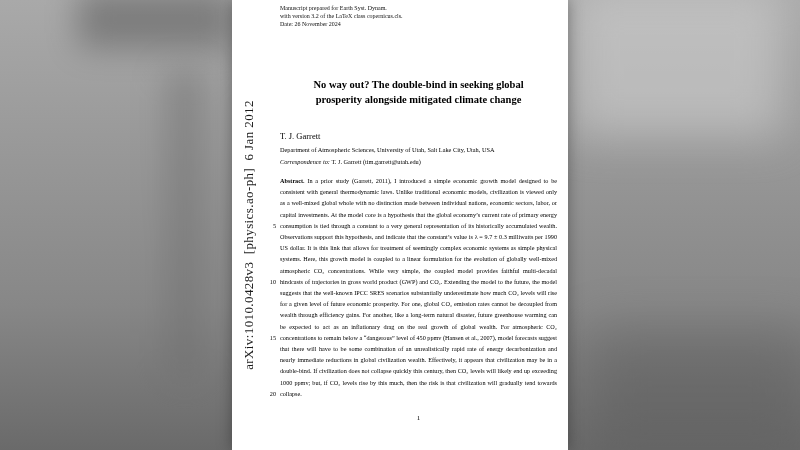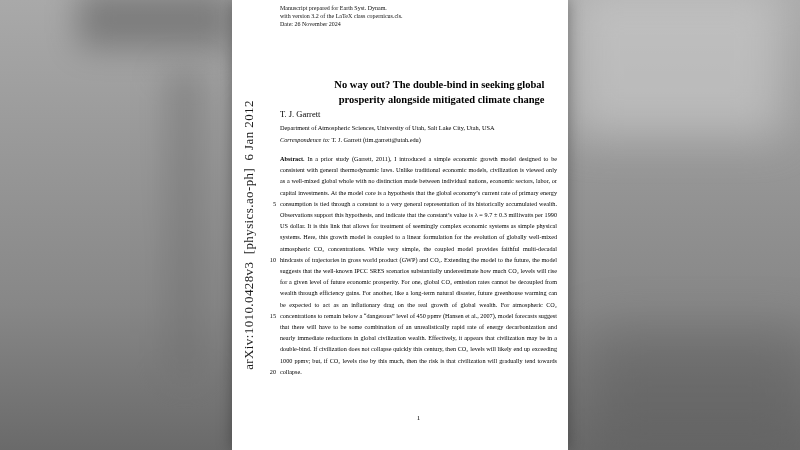--- a/index.html
+++ b/index.html
@@ -43,23 +43,23 @@
     left: 48px; top: 4px;
     width: 277px;
   }
   .manuscript-note { font-size: 6px; line-height: 8px; color: #111; }
   .paper-title {
     margin: 50px auto 0 auto;
     width: 252px;
     font-size: 10.5px;
     line-height: 14.5px;
     font-weight: bold;
-    text-align: right;
+    text-align: center;
   }
-  .author { margin-top: 2px; font-size: 8.5px; }
+  .author { margin-top: 24px; font-size: 8.5px; }
   .affiliation { margin-top: 5px; font-size: 6.3px; }
   .correspondence { margin-top: 5px; font-size: 6.3px; }
   .correspondence .corr-label { font-style: italic; }
   .abstract-wrap { position: relative; margin-top: 10px; }
   .abstract {
     margin: 0;
     font-size: 6.2px;
     line-height: 11.2px;
     text-align: justify;
   }

